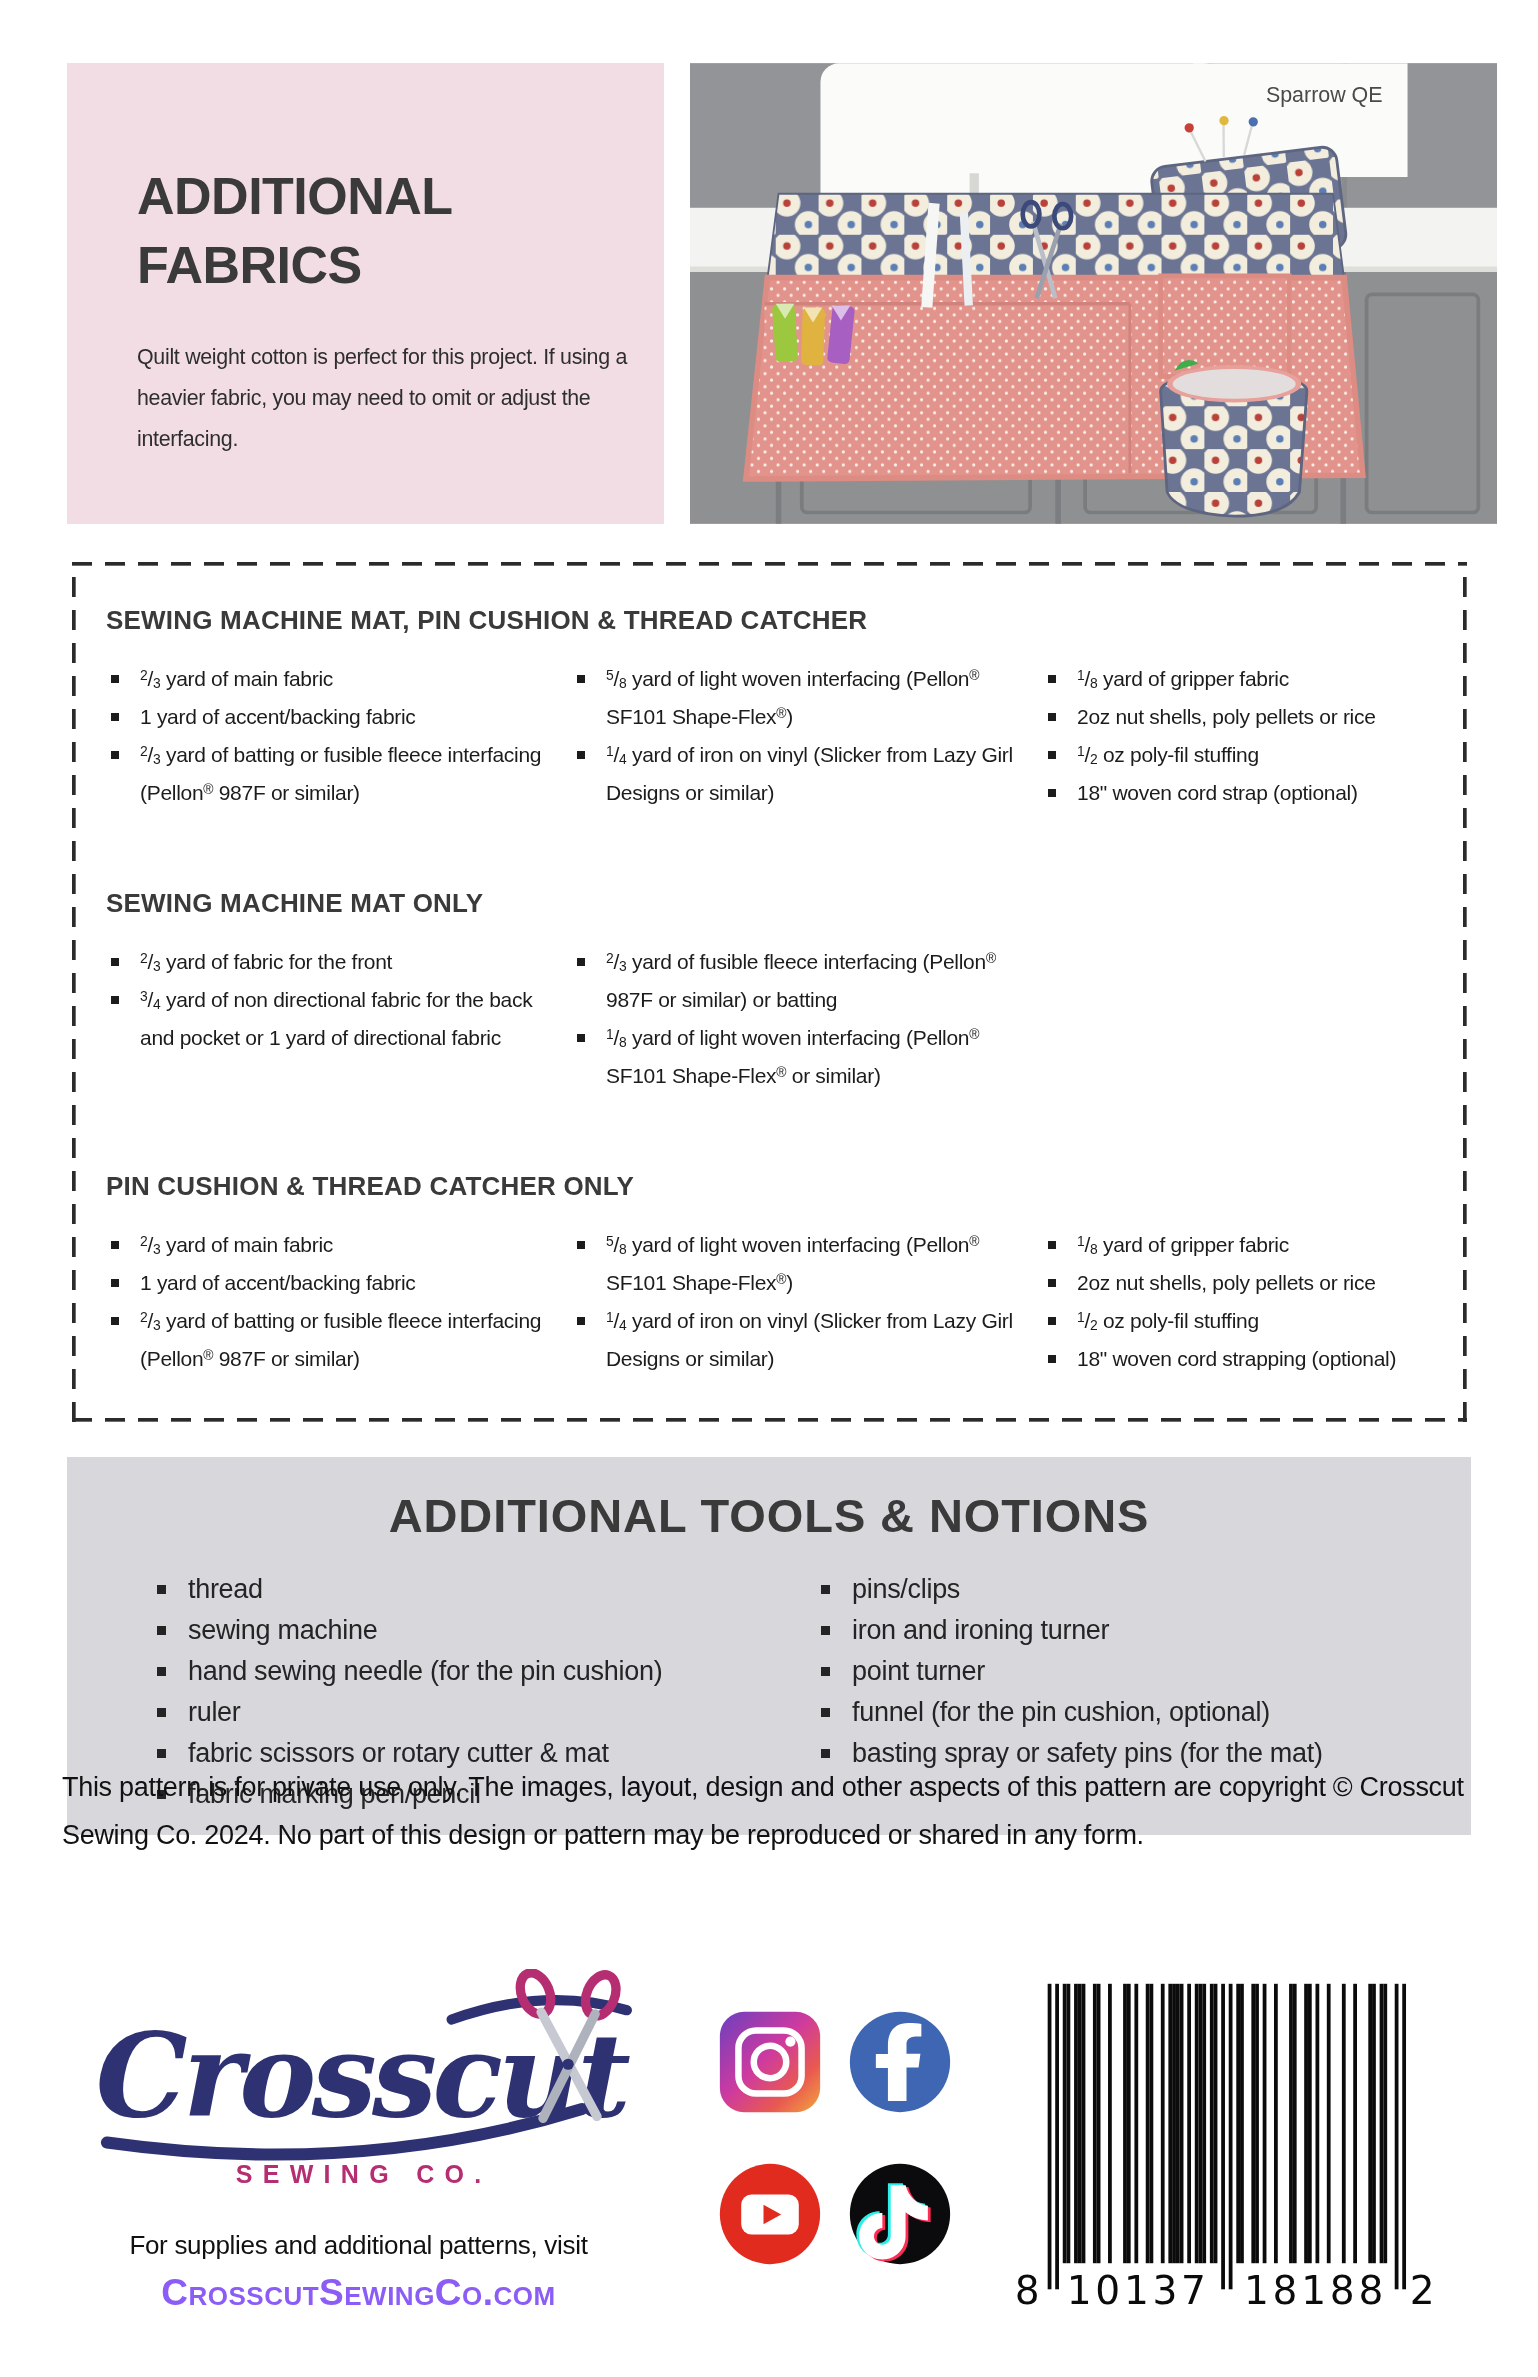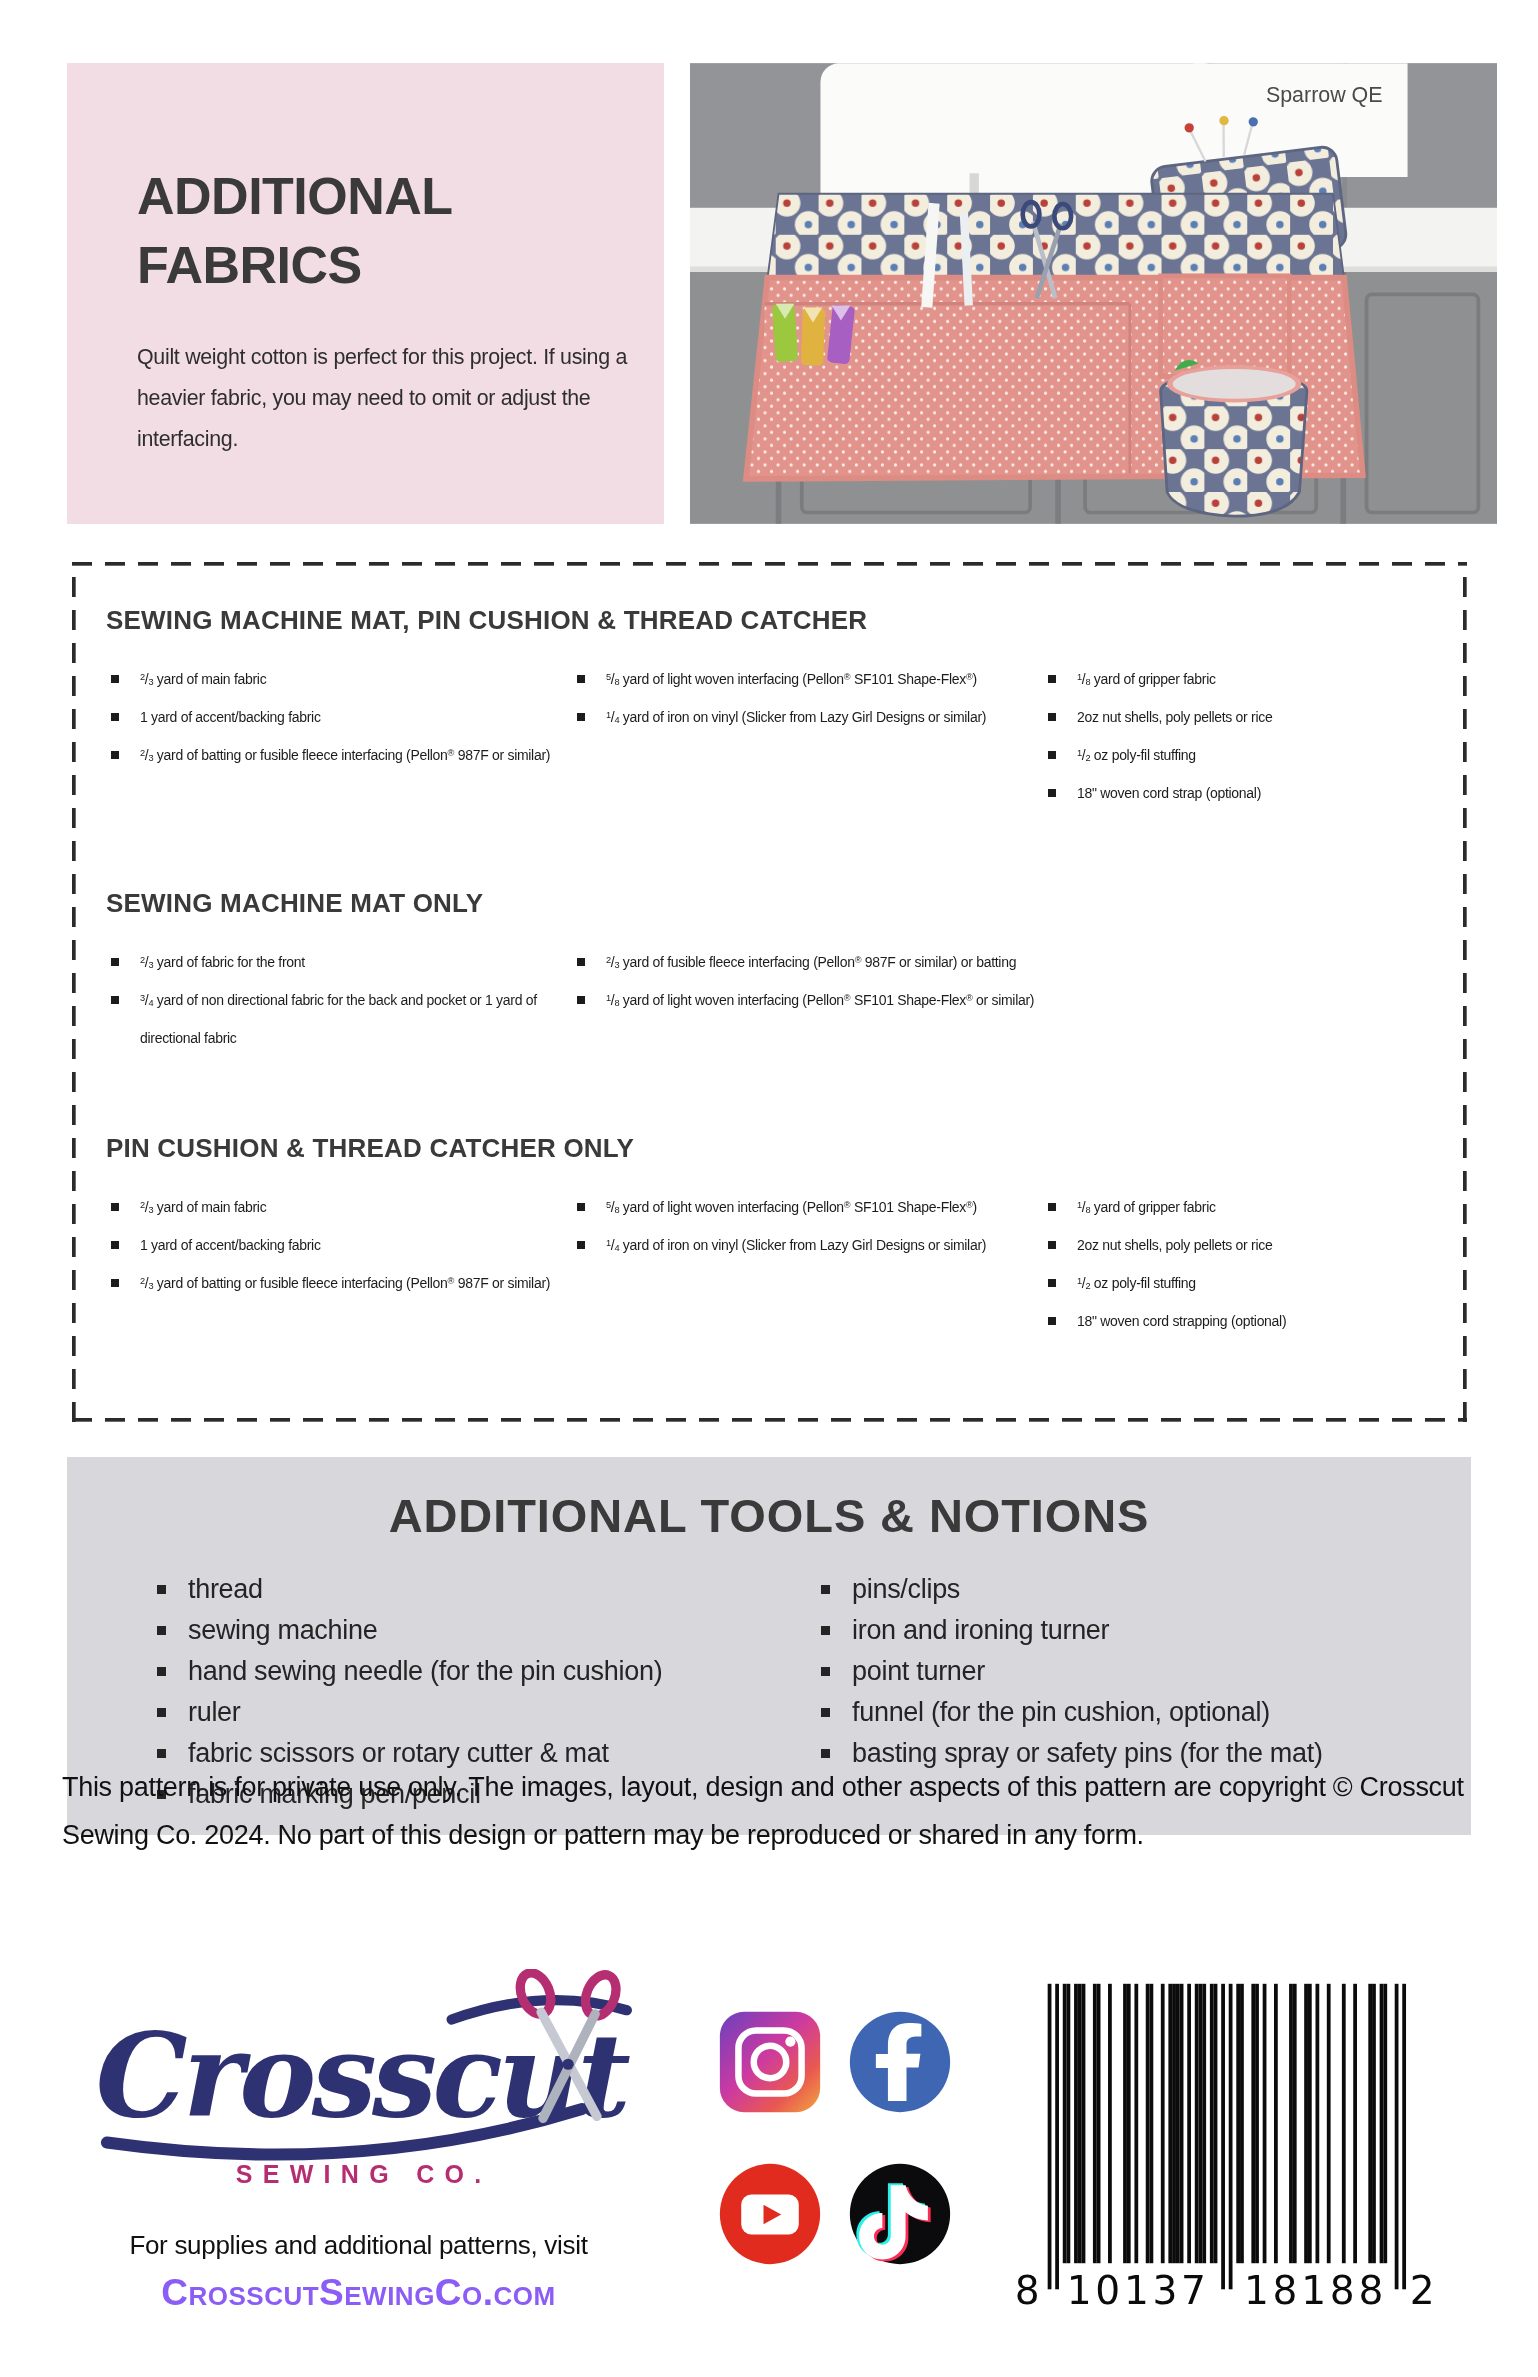--- a/index.html
+++ b/index.html
@@ -22,21 +22,21 @@
       repeating-linear-gradient(90deg,#2b2b2b 0 19.6px,transparent 19.6px 33px),
       repeating-linear-gradient(0deg,#2b2b2b 0 19.6px,transparent 19.6px 33px),
       repeating-linear-gradient(0deg,#2b2b2b 0 19.6px,transparent 19.6px 33px);
     background-position:left top,left bottom,left top,right top;
     background-size:100% 3.7px,100% 3.7px,3.7px 100%,3.7px 100%;
     background-repeat:no-repeat;}
   .mat-section{margin:0 0 76px 0;}
   .mat-heading{margin:0 0 24px 0;font-size:26px;font-weight:bold;color:#3a3a3a;letter-spacing:0.2px;}
   .mat-cols{display:grid;grid-template-columns:466px 471px 1fr;}
   ul.blist{list-style:none;margin:0;padding:0;}
-  ul.blist li{position:relative;padding-left:34px;padding-right:5.6px;font-size:14px;line-height:38px;
+  ul.blist li{position:relative;padding-left:34px;padding-right:5.6px;font-size:21px;line-height:38px;
               color:#1c1c1c;letter-spacing:-0.3px;}
   ul.blist li::before{content:'';position:absolute;left:4.7px;top:15px;width:8.4px;height:8.4px;background:#1c1c1c;}
   li sup,li sub{font-size:.66em;line-height:0;position:relative;vertical-align:baseline;}
   li sup{top:-.42em;} li sub{top:.12em;}
 
   
   .tools{position:absolute;left:67px;top:1457px;width:1404px;height:378px;background:#d8d7dc;box-sizing:border-box;
          padding-top:32px;}
   .tools h2{margin:0 0 26px 0;text-align:center;font-size:47px;line-height:54px;font-weight:bold;
             color:#3a3a3a;letter-spacing:0.9px;}

